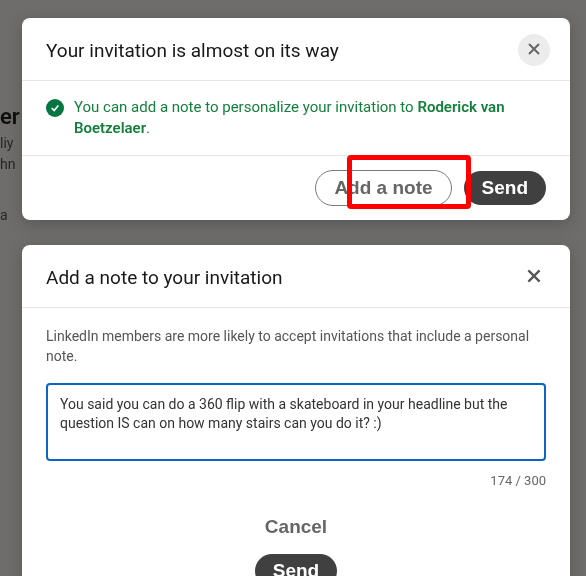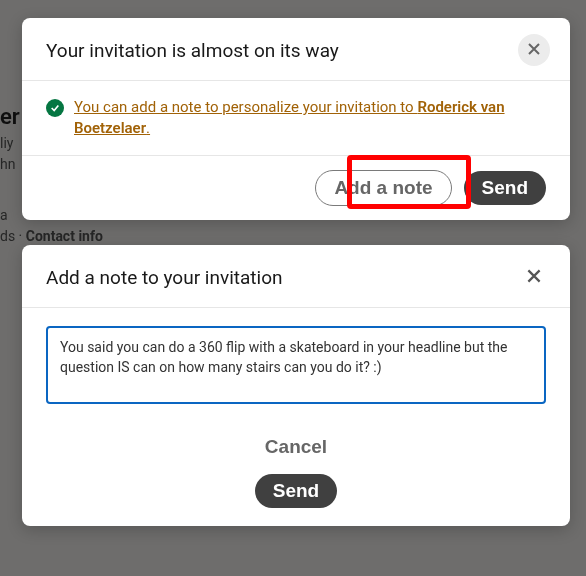--- a/index.html
+++ b/index.html
@@ -76,23 +76,22 @@
       border-radius: 50%;
       display: flex;
       align-items: center;
       justify-content: center;
       flex-shrink: 0;
       margin-top: 2px;
     }
     .check-icon svg { fill: #fff; }
     .info-text {
       font-size: 15px;
-      color: #a16207;
+      color: #15803d;
       line-height: 1.4;
-      text-decoration: underline;
     }
     .info-text .bold { font-weight: 600; }
     .modal-footer {
       display: flex;
       justify-content: flex-end;
       align-items: center;
       gap: 12px;
       padding: 14px 24px;
     }
     .btn {
@@ -161,21 +160,20 @@
   </style>
 </head>
 <body>
 
 <div class="background">
   <div class="bg-text">
     <div style="font-size:22px;font-weight:600;color:#222;">er</div>
     <div>liy</div>
     <div>hn</div>
     <div style="margin-top:30px;">a</div>
-    <div>ds · <b>Contact info</b></div>
   </div>
 </div>
 
 <div class="overlay"></div>
 
 <div class="modal modal1">
   <div class="modal-header">
     <div class="modal-title">Your invitation is almost on its way</div>
     <button class="close-btn">
       <span>
@@ -210,19 +208,21 @@
     <div class="modal-title">Add a note to your invitation</div>
     <button class="close-btn plain">
       <span>
         <svg width="18" height="18" viewBox="0 0 16 16">
             <path d="M3 3 L13 13 M13 3 L3 13" stroke="#555" stroke-width="2" fill="none"></path>
           </svg>
       </span>
     </button>
   </div>
   <div class="modal2-body">
+    <div class="hint-text">LinkedIn members are more likely to accept invitations that include a personal note.</div>
     <textarea class="note-textarea" style="">You said you can do a 360 flip with a skateboard in your headline but the question IS can on how many stairs can you do it? :)</textarea>
+    <div class="char-count">174 / 300</div>
   </div>
   <div class="modal2-footer">
     <button class="btn btn-text">Cancel</button>
     <button class="btn btn-primary">Send</button>
   </div>
 </div>
 
 </body></html>

